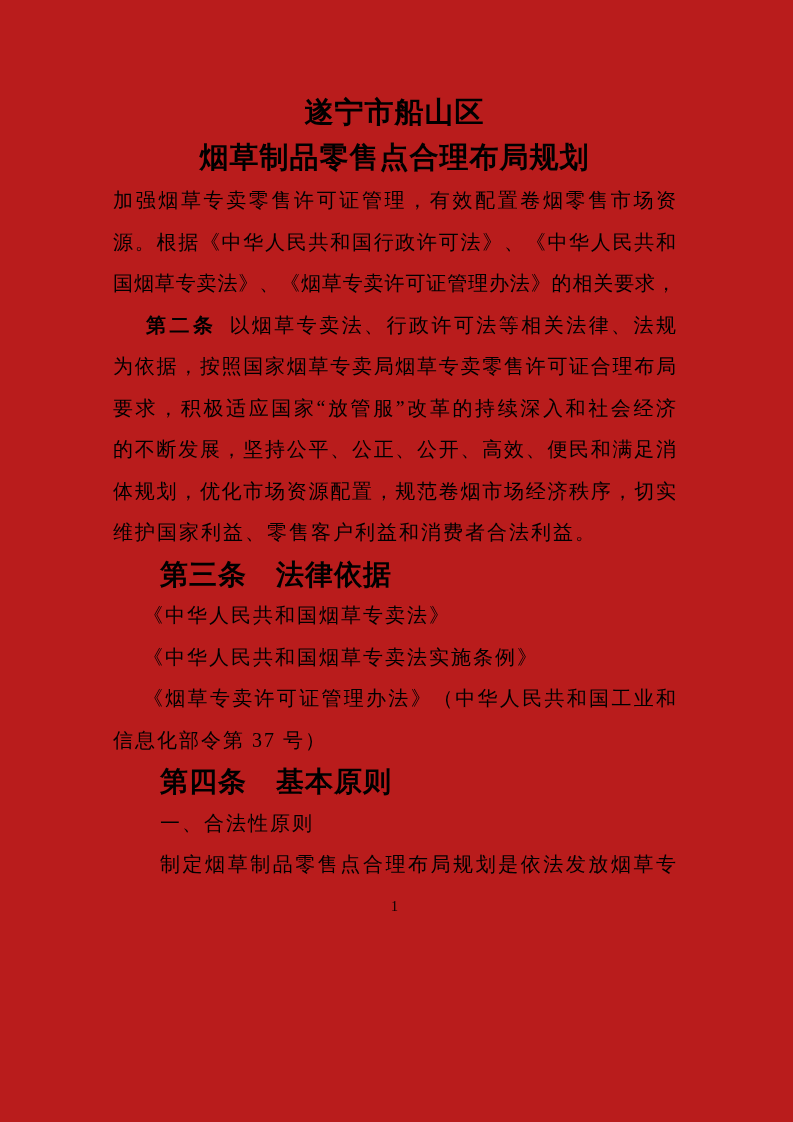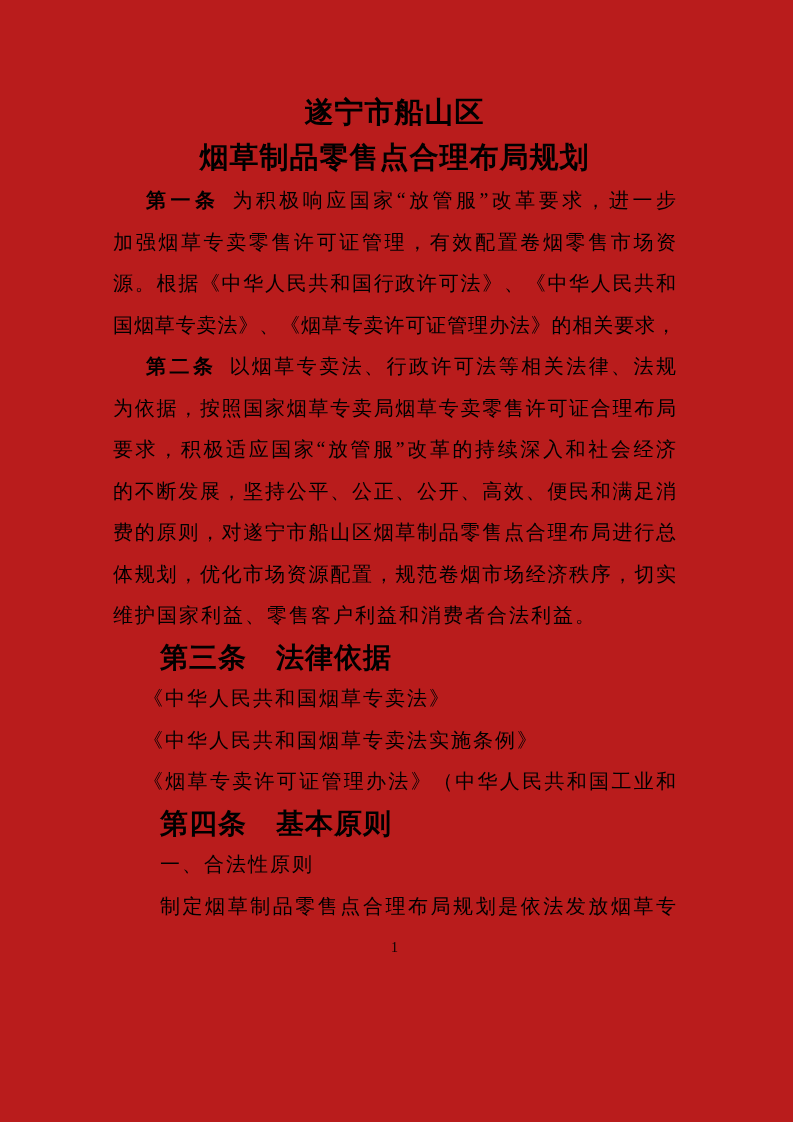--- a/index.html
+++ b/index.html
@@ -70,37 +70,36 @@
 <div class="page">
   <div class="content">
 
     <h1 class="doc-title">
       <span class="title-line">遂宁市船山区</span>
       <span class="title-line">烟草制品零售点合理布局规划</span>
     </h1>
 
     <div class="body-text">
 
-      <p class="ln j fi"><span class="num">第一条</span><span>为积极响应国家“放管服”改革要求，进一步</span></p>
       <p class="ln j">加强烟草专卖零售许可证管理，有效配置卷烟零售市场资</p>
       <p class="ln j">源。根据《中华人民共和国行政许可法》、《中华人民共和</p>
       <p class="ln j">国烟草专卖法》、《烟草专卖许可证管理办法》的相关要求，</p>
 
       <p class="ln j fi"><span class="num">第二条</span><span>以烟草专卖法、行政许可法等相关法律、法规</span></p>
       <p class="ln j">为依据，按照国家烟草专卖局烟草专卖零售许可证合理布局</p>
       <p class="ln j">要求，积极适应国家“放管服”改革的持续深入和社会经济</p>
       <p class="ln j">的不断发展，坚持公平、公正、公开、高效、便民和满足消</p>
-      <p class="ln j">费的原则，对遂宁市船山区烟草制品零售点合理布局进行总</p>
       <p class="ln j">体规划，优化市场资源配置，规范卷烟市场经济秩序，切实</p>
       <p class="ln">维护国家利益、零售客户利益和消费者合法利益。</p>
 
       <p class="ln hei iw">第三条　法律依据</p>
       <p class="ln ir">《中华人民共和国烟草专卖法》</p>
       <p class="ln ir">《中华人民共和国烟草专卖法实施条例》</p>
       <p class="ln j ir">《烟草专卖许可证管理办法》（中华人民共和国工业和</p>
+      <p class="ln">信息化部令第 37 号）</p>
 
       <p class="ln hei iw">第四条　基本原则</p>
       <p class="ln iw">一、合法性原则</p>
       <p class="ln j iw">制定烟草制品零售点合理布局规划是依法发放烟草专</p>
 
     </div>
 
     <div class="footer">
       <span>1</span>
     </div>

